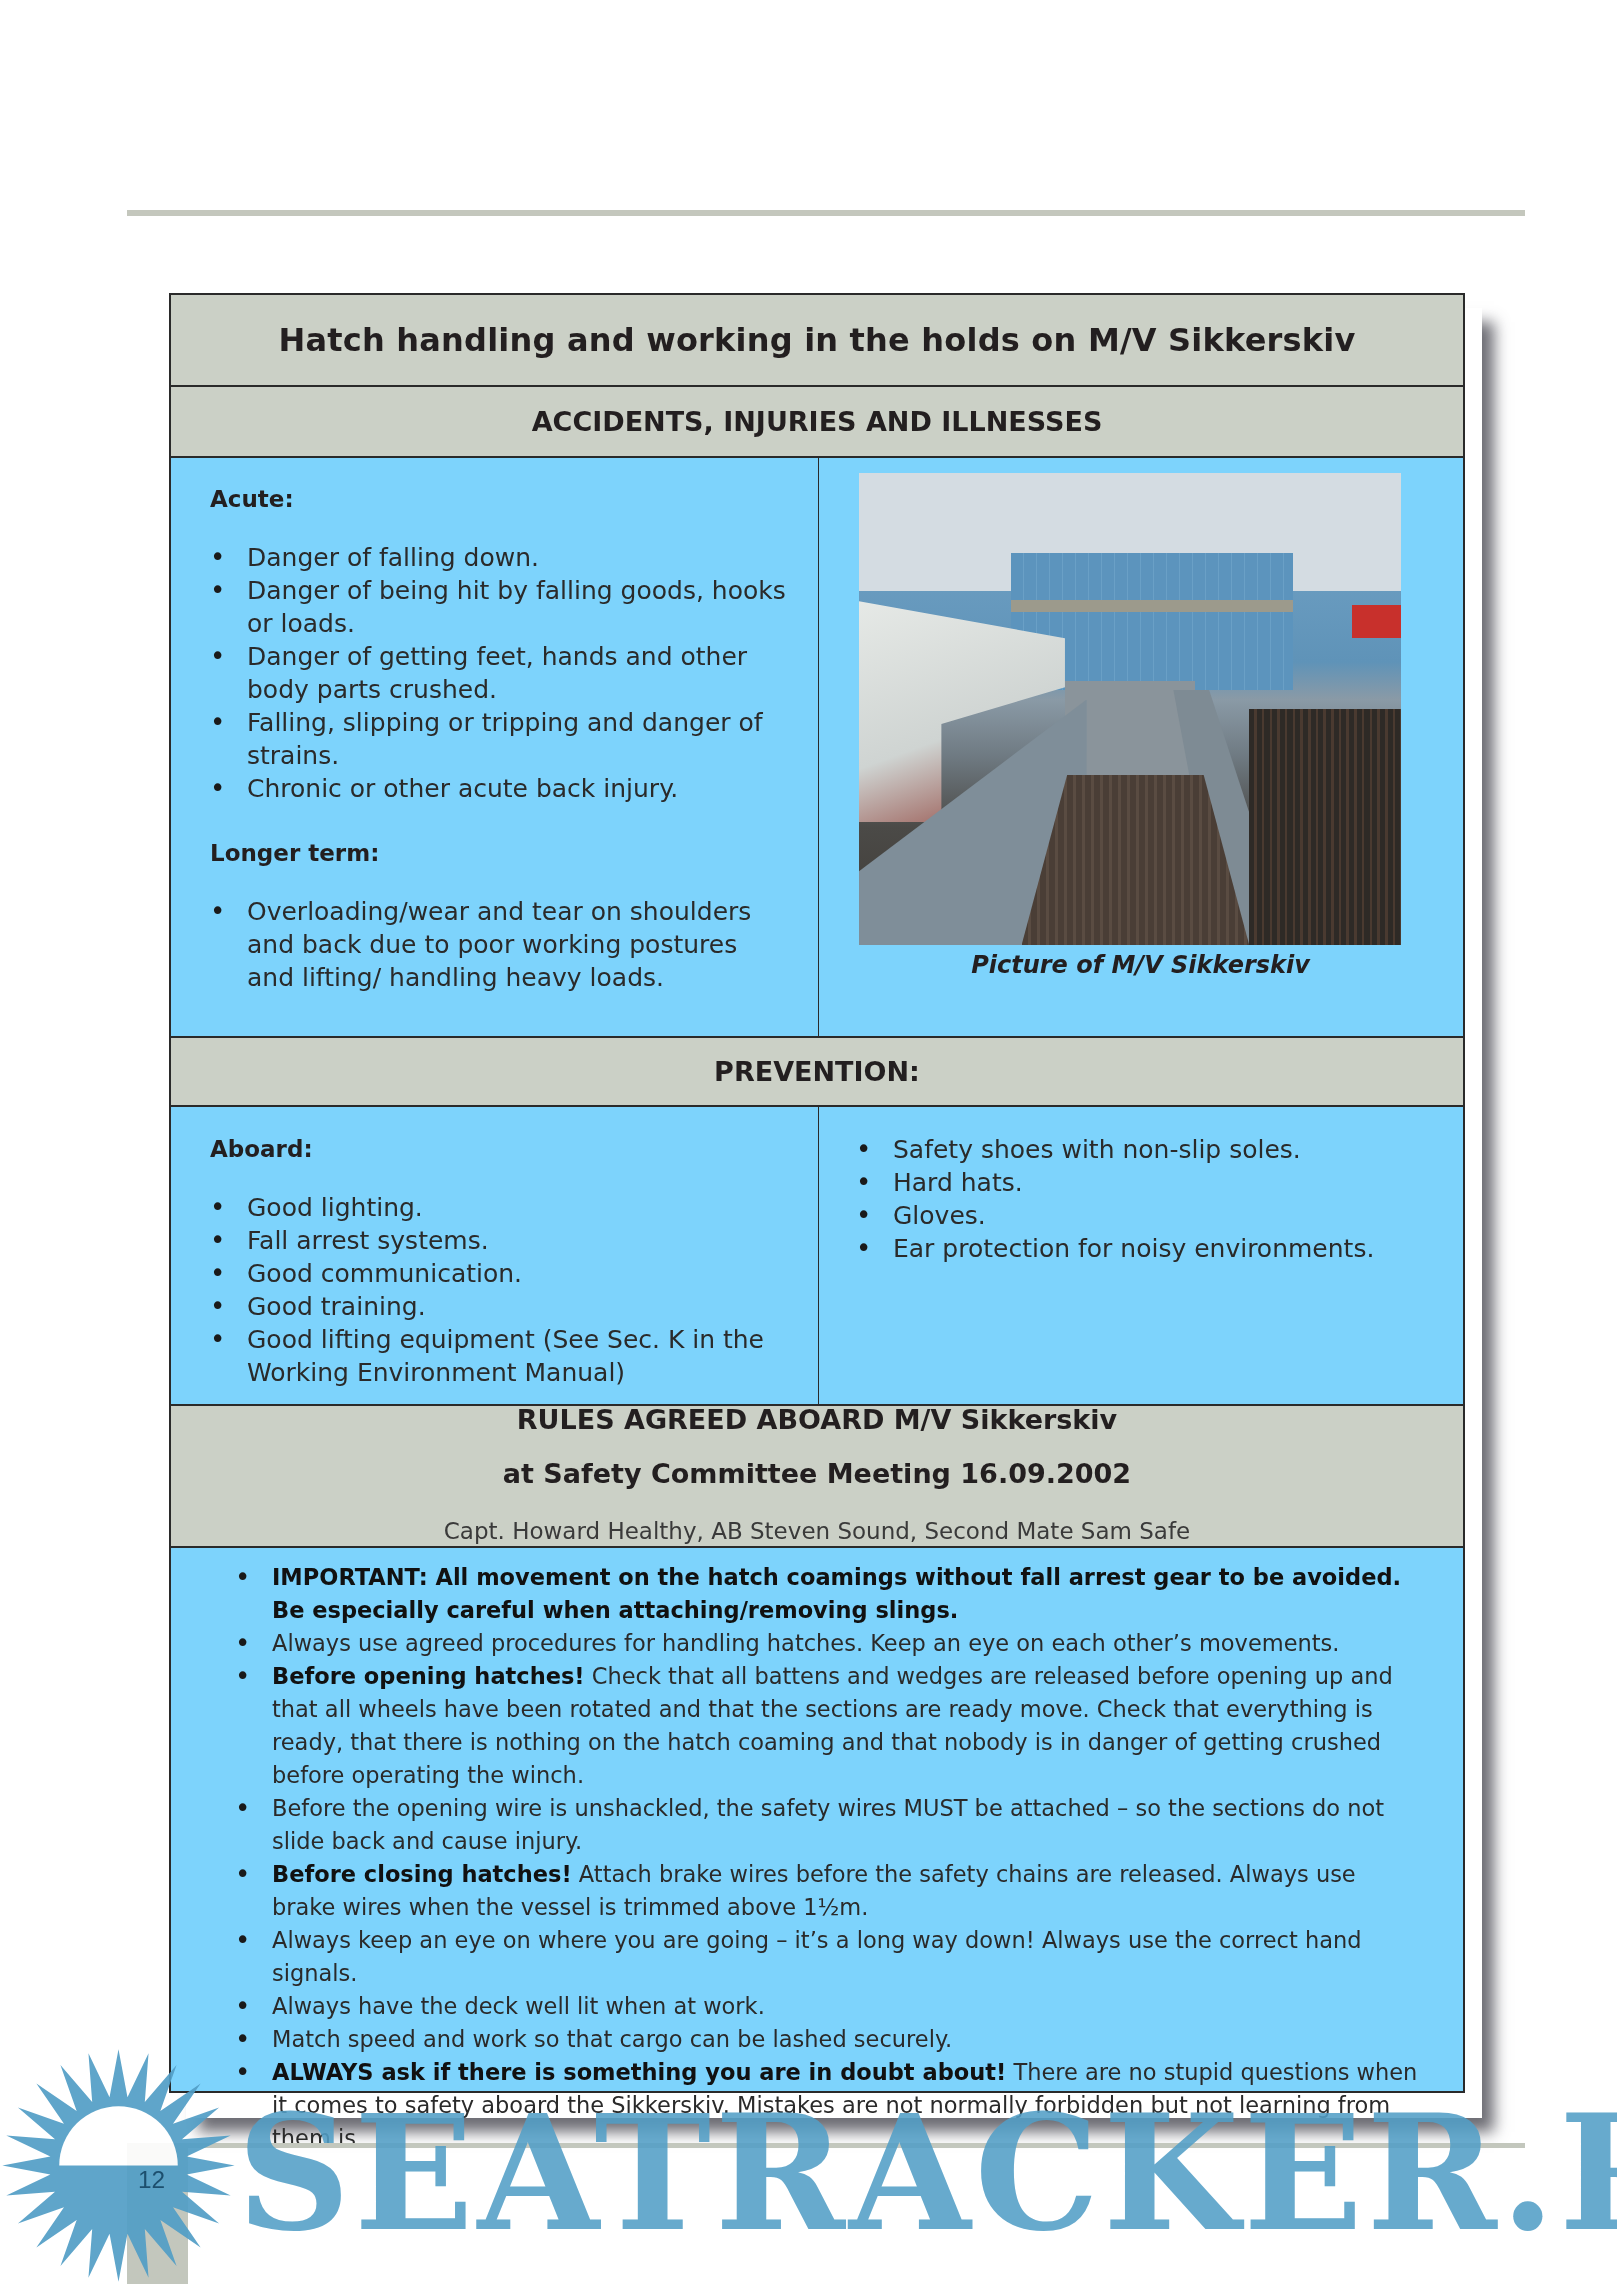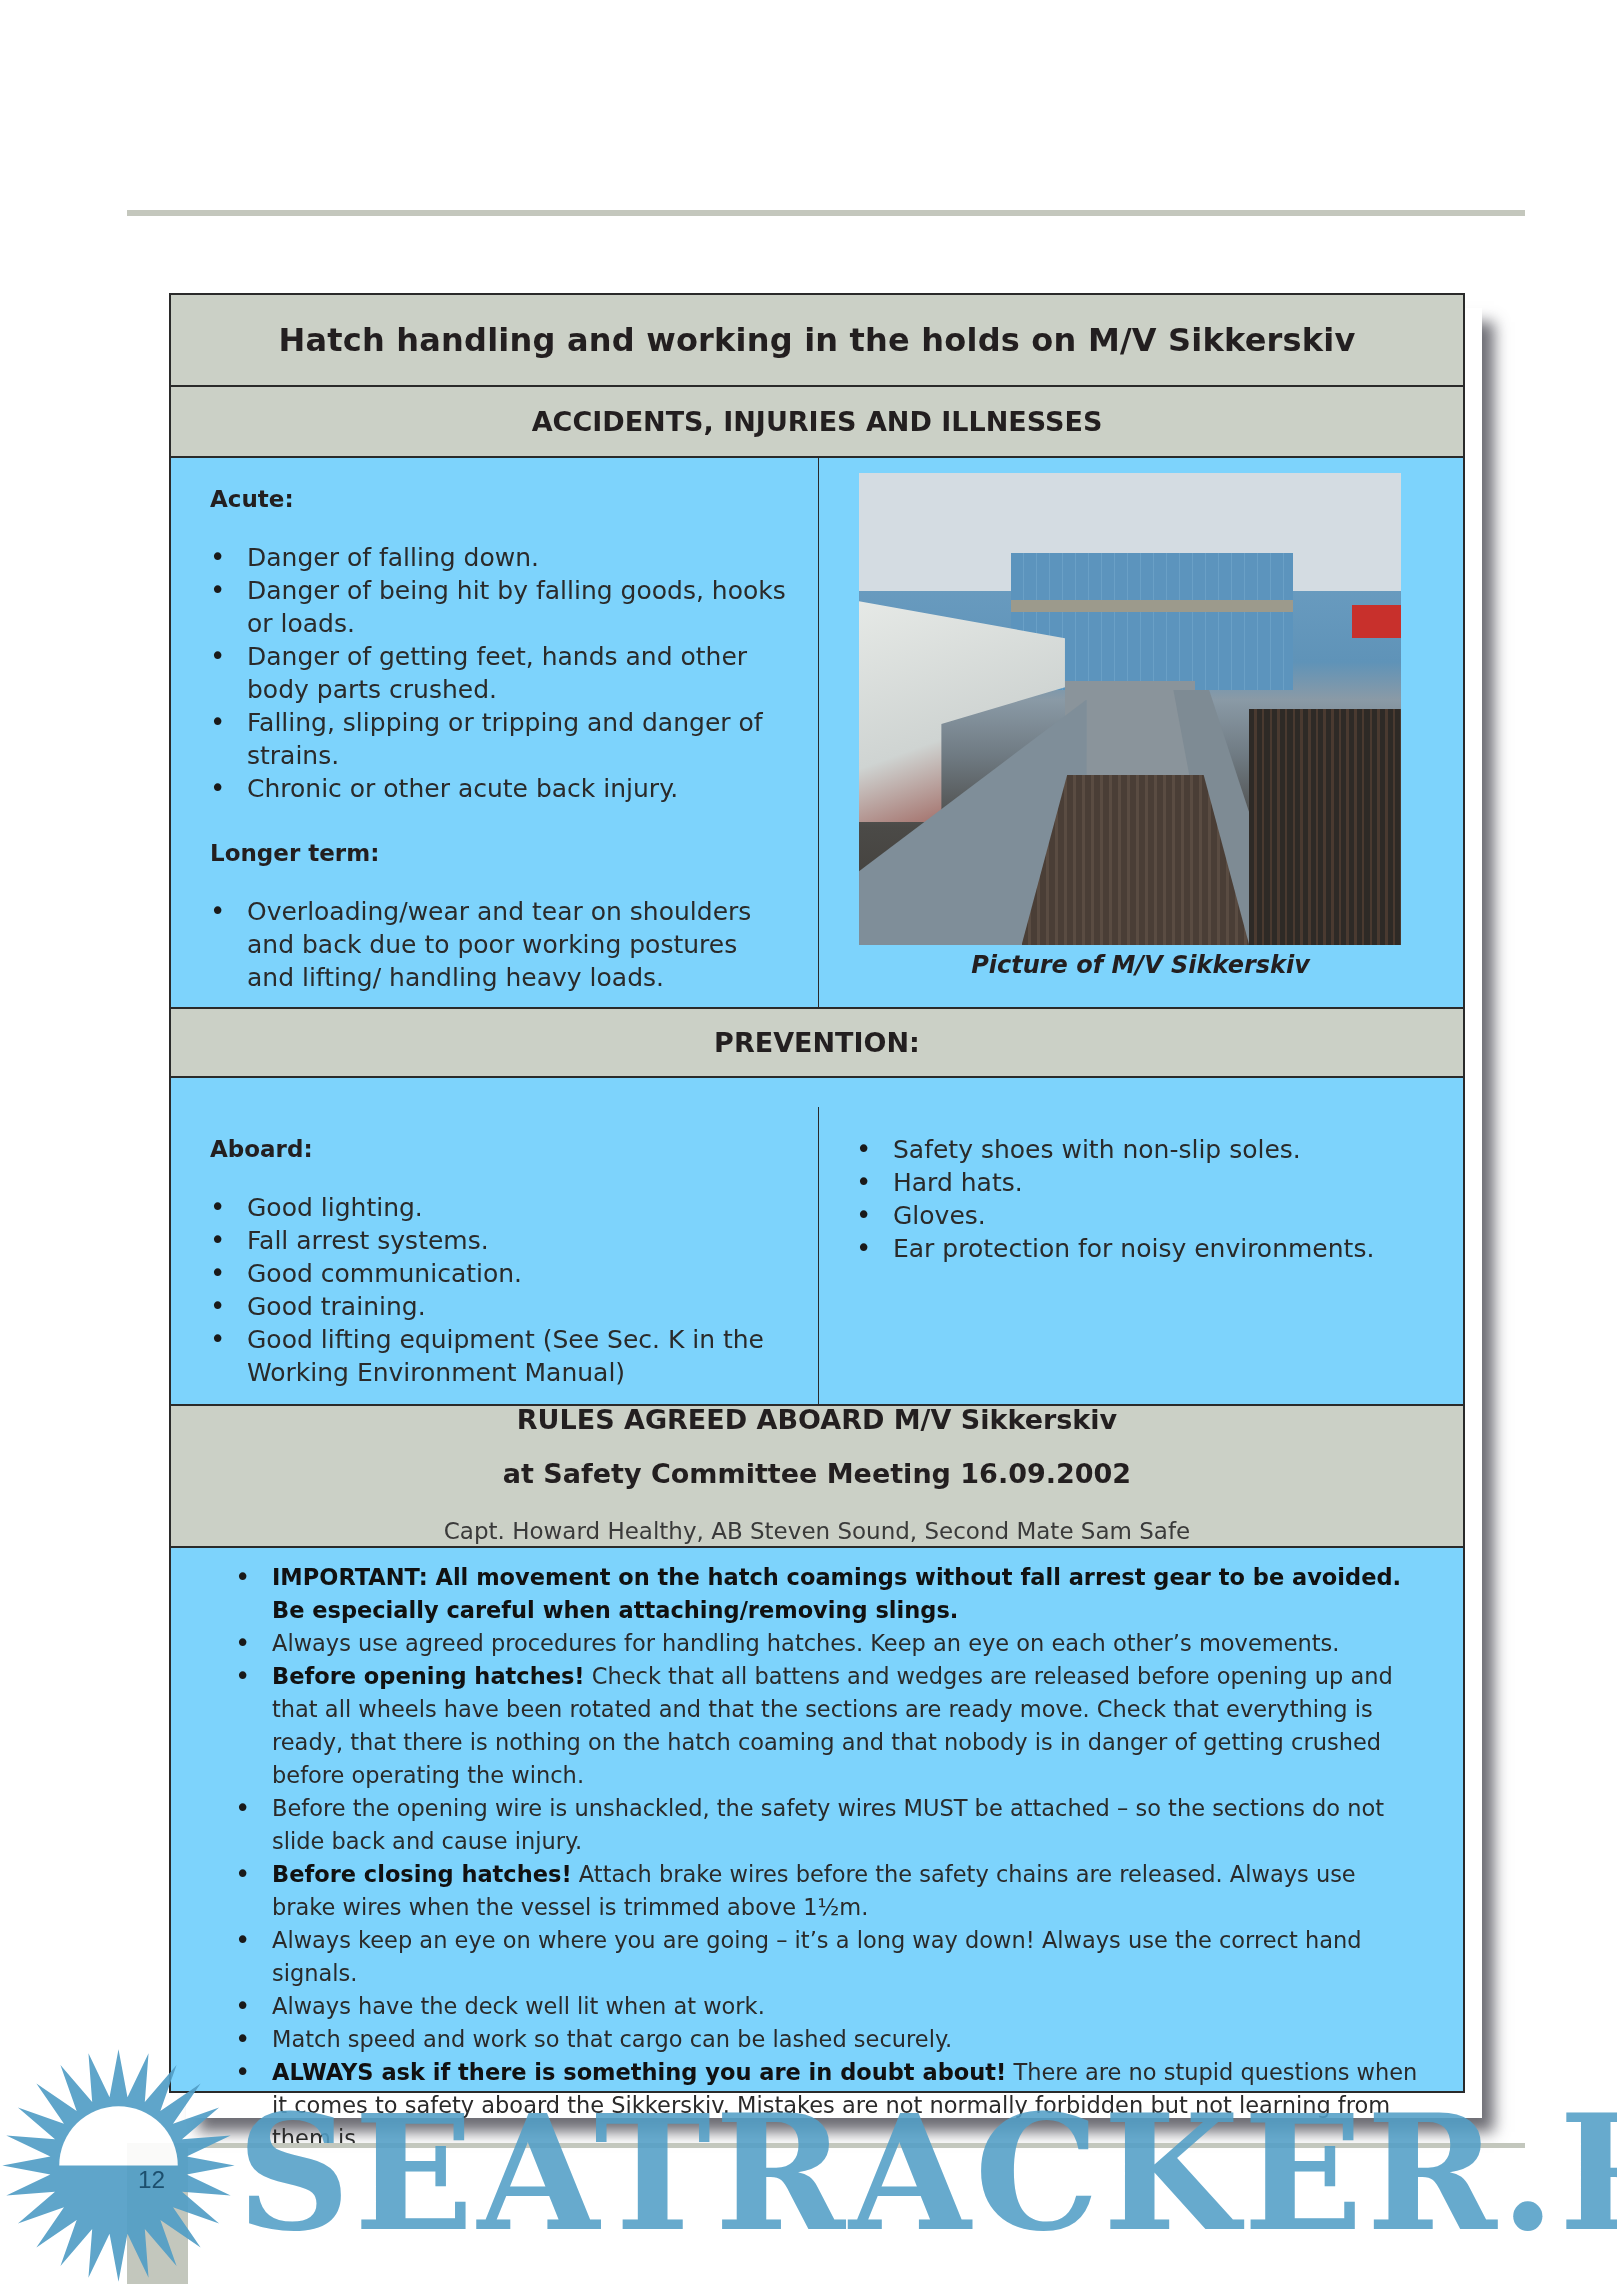--- a/index.html
+++ b/index.html
@@ -23,21 +23,21 @@
     border: 2.6px solid #2a2a2a; box-sizing: border-box; background: #7dd3fc;
   }
   .hdr {
     position: absolute; left: 0; right: 0; background: #cbd0c6;
     border-bottom: 2.6px solid #2a2a2a; box-sizing: border-box;
     display: flex; flex-direction: column; align-items: center; justify-content: center;
     text-align: center;
   }
   .hdr-title { top: 0; height: 92px; font-size: 32px; font-weight: bold; letter-spacing: 0.2px; }
   .hdr-acc { top: 92px; height: 71px; font-size: 27px; font-weight: bold; }
-  .hdr-prev { top: 712px; height: 71px; font-size: 27px; font-weight: bold; border-top: 2.6px solid #2a2a2a; }
+  .hdr-prev { top: 741px; height: 71px; font-size: 27px; font-weight: bold; border-top: 2.6px solid #2a2a2a; }
   .hdr-rules { top: 1109px; height: 144px; border-top: 2.6px solid #2a2a2a; gap: 22px; }
   .rules-l1, .rules-l2 { font-size: 27px; font-weight: bold; line-height: 32px; }
   .rules-l3 { font-size: 23px; color: #3a3a3a; line-height: 33px; margin-top: 2.6px; }
 
   .cell { position: absolute; box-sizing: border-box; }
   .acc-left { left: 0; top: 162px; width: 648px; height: 579px; border-right: 1.9px solid #2a2a2a; padding: 26px 26px 0 39px; }
   .acc-right { left: 648px; top: 162px; width: 643px; height: 556px; }
   .prev-left { left: 0; top: 812px; width: 648px; height: 297px; border-right: 1.9px solid #2a2a2a; padding: 26px 19px 0 39px; }
   .prev-right { left: 648px; top: 812px; width: 643px; height: 297px; padding: 26px 19px 0 37px; }
   .rules-body { left: 0; top: 1247px; width: 1291px; height: 549px; padding: 19px 39px 0 64px; }

